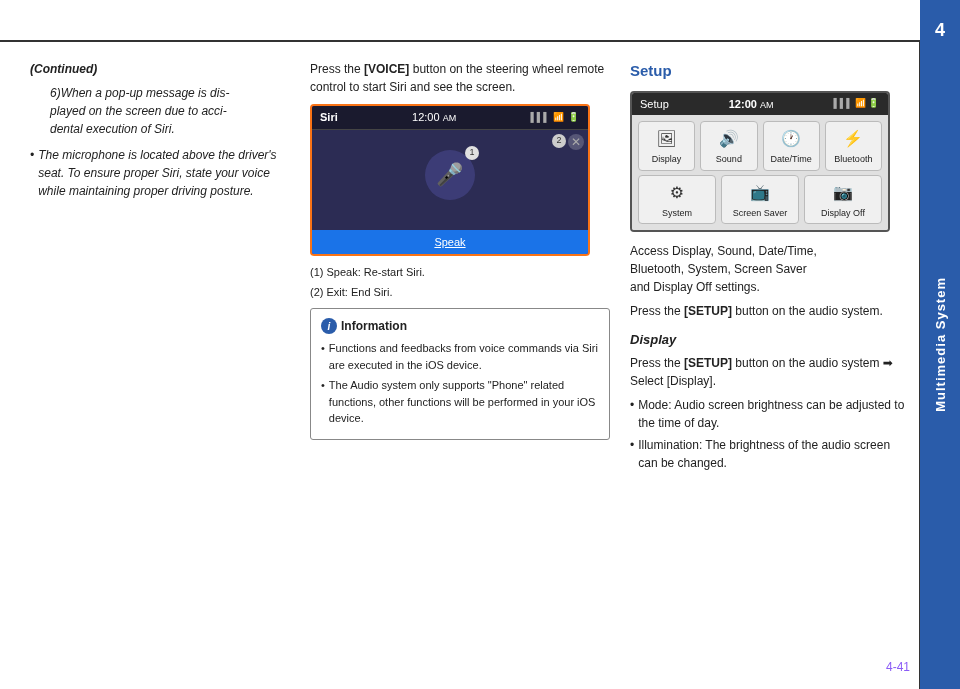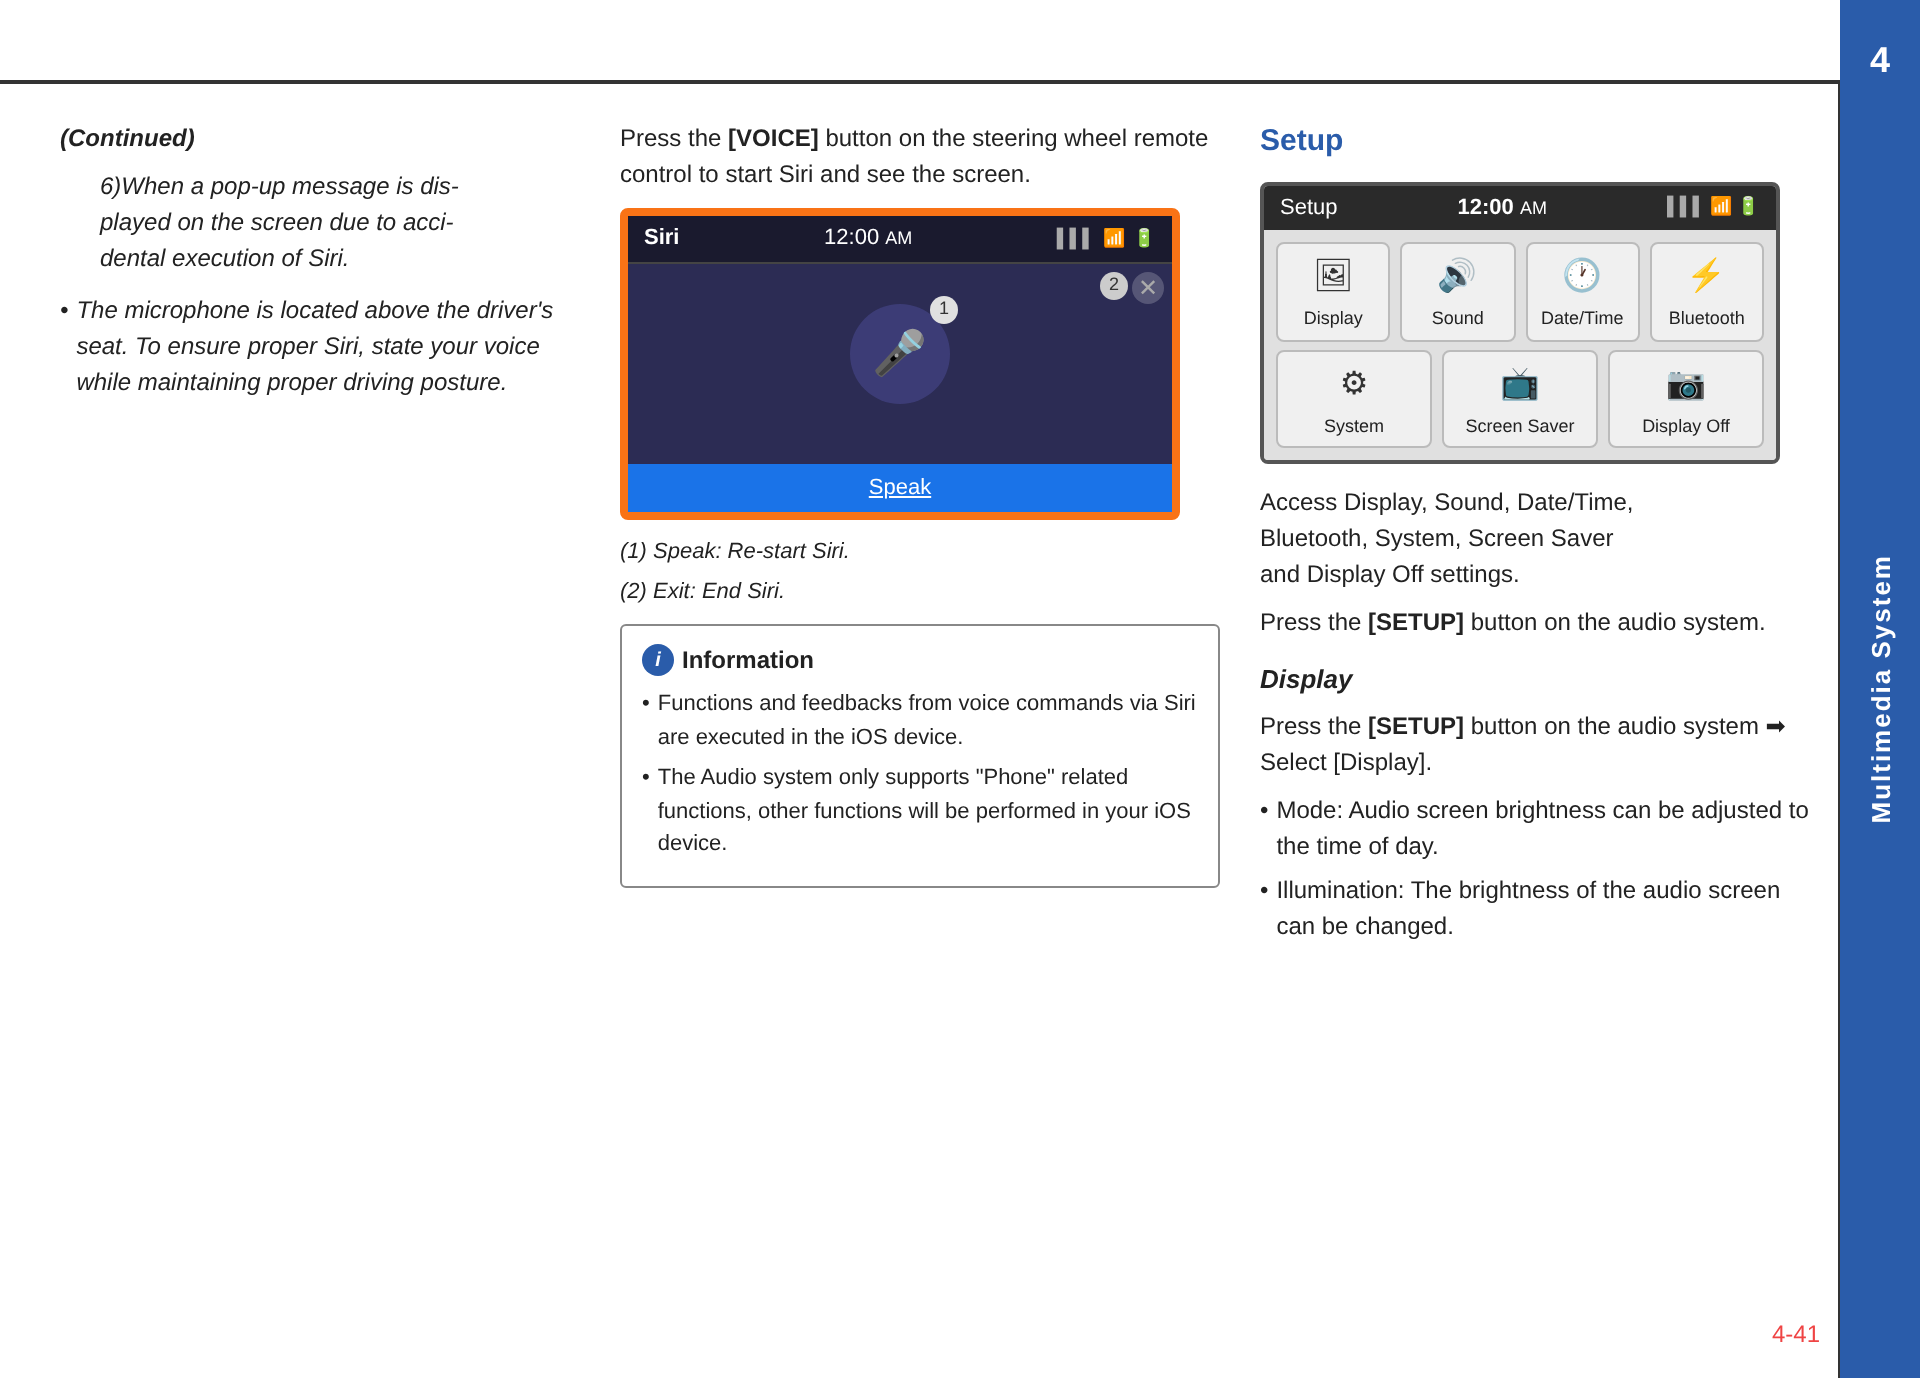--- a/index.html
+++ b/index.html
@@ -103,21 +103,21 @@
     .section-title-italic {
       font-style: italic;
       font-weight: bold;
       font-size: 13px;
       margin-bottom: 6px;
     }
 
     
     .siri-screen {
       width: 280px;
-      border: 4px solid #f97316;
+      border: 2px solid #f97316;
       border-radius: 4px;
       background: #701a75;
       margin-bottom: 8px;
       overflow: hidden;
     }
     .siri-header {
       background: #1a1a2e;
       display: flex;
       align-items: center;
       justify-content: space-between;
@@ -201,21 +201,20 @@
       color: #fff;
       font-size: 11px;
       padding: 4px;
       text-decoration: underline;
     }
 
     .siri-caption {
       font-size: 11px;
       color: #222;
       margin-bottom: 3px;
-      font-style: italic;
     }
 
     
     .info-box {
       border: 1px solid #888;
       border-radius: 3px;
       padding: 8px 10px;
       margin-top: 8px;
       font-size: 11px;
       color: #222;
@@ -319,21 +318,21 @@
 
     
     .bold { font-weight: bold; }
 
     
     .page-number {
       position: absolute;
       bottom: 15px;
       right: 50px;
       font-size: 12px;
-      color: #ef4444;
+      color: #8b5cf6;
     }
 
     .vertical-line {
       position: absolute;
       top: 40px;
       right: 40px;
       width: 1.5px;
       height: 649px;
       background: #333;
     }

